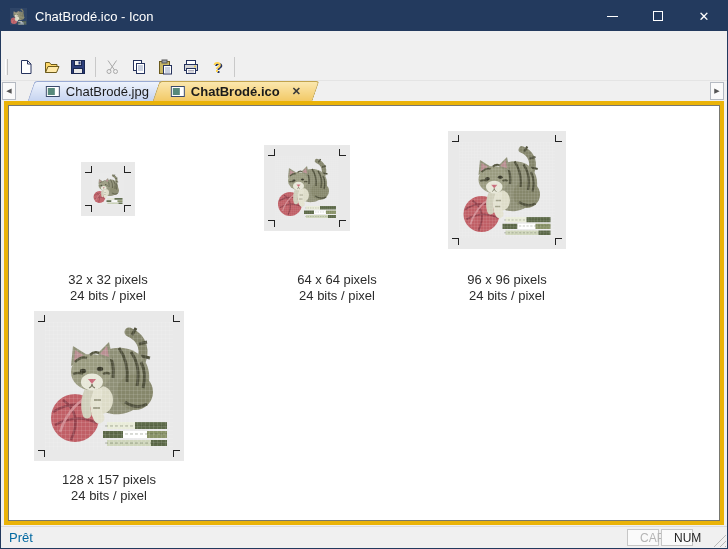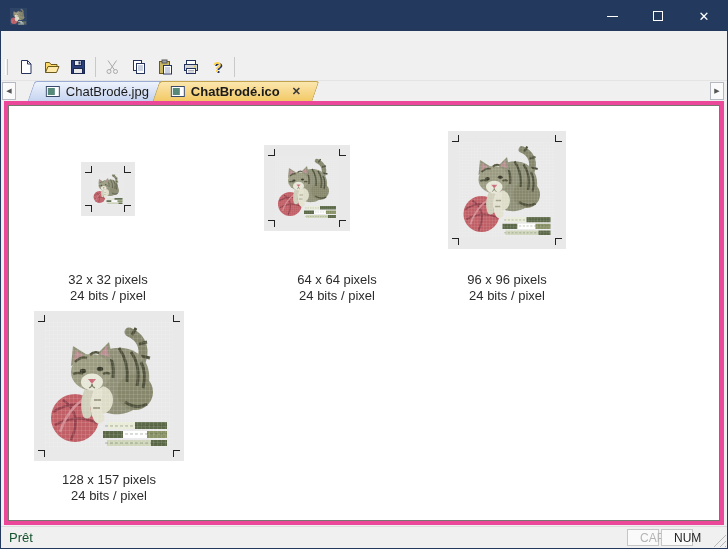--- a/index.html
+++ b/index.html
@@ -37,36 +37,36 @@
   .tab { height:20px; display:flex; align-items:center; padding:0 14px; margin-right:-8px; transform:skewX(-19deg); border:1px solid #9aabd4; border-bottom:none; border-radius:3px 3px 0 0; background:linear-gradient(#eef3fc,#c6d4f0); position:relative; }
   .tab .tab-inner { transform:skewX(19deg); display:flex; align-items:center; gap:6px; }
   .tab.active { background:linear-gradient(#fbe7ae,#f2c966); border-color:#c2a34c; z-index:2; }
   .tab-label { font-size:13px; color:#1a1a1a; white-space:nowrap; }
   .tab.active .tab-label { font-weight:bold; }
   .tab-close { font-size:11px; font-weight:bold; color:#3a3a3a; margin-left:6px; }
   .doc-icon { width:14px; height:11px; background:#fff; border:1px solid #3a4a6b; position:relative; }
   .doc-icon::before { content:""; position:absolute; left:1px; top:1px; bottom:1px; width:7px; background:#57897b; }
 
   
-  .doc-frame { position:absolute; left:3px; right:3px; top:100px; bottom:23px; background:#ec4899; padding:4px; }
+  .doc-frame { position:absolute; left:3px; right:3px; top:100px; bottom:23px; background:#eab308; padding:4px; }
   .doc-content { position:relative; width:100%; height:100%; background:#ffffff; border:1px solid #787870; overflow:hidden; }
 
   .icon-tile { position:absolute; background:#e9e9e9; }
   .icon-tile svg { position:absolute; left:11px; top:11px; }
   .mark { position:absolute; width:7px; height:7px; }
   .mark.tl { left:4px;  top:4px;    border-right:1px solid #222; border-bottom:1px solid #222; }
   .mark.tr { right:4px; top:4px;    border-left:1px solid #222;  border-bottom:1px solid #222; }
   .mark.bl { left:4px;  bottom:4px; border-right:1px solid #222; border-top:1px solid #222; }
   .mark.br { right:4px; bottom:4px; border-left:1px solid #222;  border-top:1px solid #222; }
 
   .tile-label { position:absolute; transform:translateX(-50%); text-align:center; font-size:13px; line-height:16px; color:#2b2b2b; white-space:nowrap; }
 
   
   .statusbar { position:absolute; left:0; right:0; bottom:0; height:22px; background:#f0f0f0; border-top:1px solid #dcdcdc; }
-  .status-msg { position:absolute; left:8px; top:3px; font-size:13px; color:#14532d; }
+  .status-msg { position:absolute; left:8px; top:3px; font-size:13px; color:#0369a1; }
   .indicators { position:absolute; right:34px; top:2px; display:flex; gap:2px; }
   .indicator { width:32px; height:17px; border:1px solid #c6c6c6; background:#fafafa; font-size:12px; text-align:center; line-height:16px; color:#1f1f1f;padding-left:12px; }
   .indicator.off { color:#b5b5b5; }
   .resize-grip { position:absolute; right:1px; bottom:1px; width:14px; height:14px; background:repeating-linear-gradient(135deg, transparent 0 3px, #b9b9b9 3px 4px); clip-path:polygon(100% 0, 100% 100%, 0 100%); }
 </style>
 </head>
 <body>
 
 <svg width="0" height="0" style="position:absolute" aria-hidden="true">
   <defs>
@@ -118,20 +118,21 @@
     <rect width="128" height="128" fill="url(#xsgrid)"></rect>
   </symbol>
 </svg>
 
 <div class="window">
 
   <div class="titlebar">
     <svg class="app-icon" viewBox="0 0 128 128">
         <use href="#cat-icon"></use>
       </svg>
+    <span class="title">ChatBrodé.ico - Icon</span>
     <div class="caption-buttons">
       <div class="cap-btn">
           <span class="min-glyph"></span>
         </div>
       <div class="cap-btn">
           <span class="max-glyph"></span>
         </div>
       <div class="cap-btn">
           <span class="close-glyph">✕</span>
         </div>

